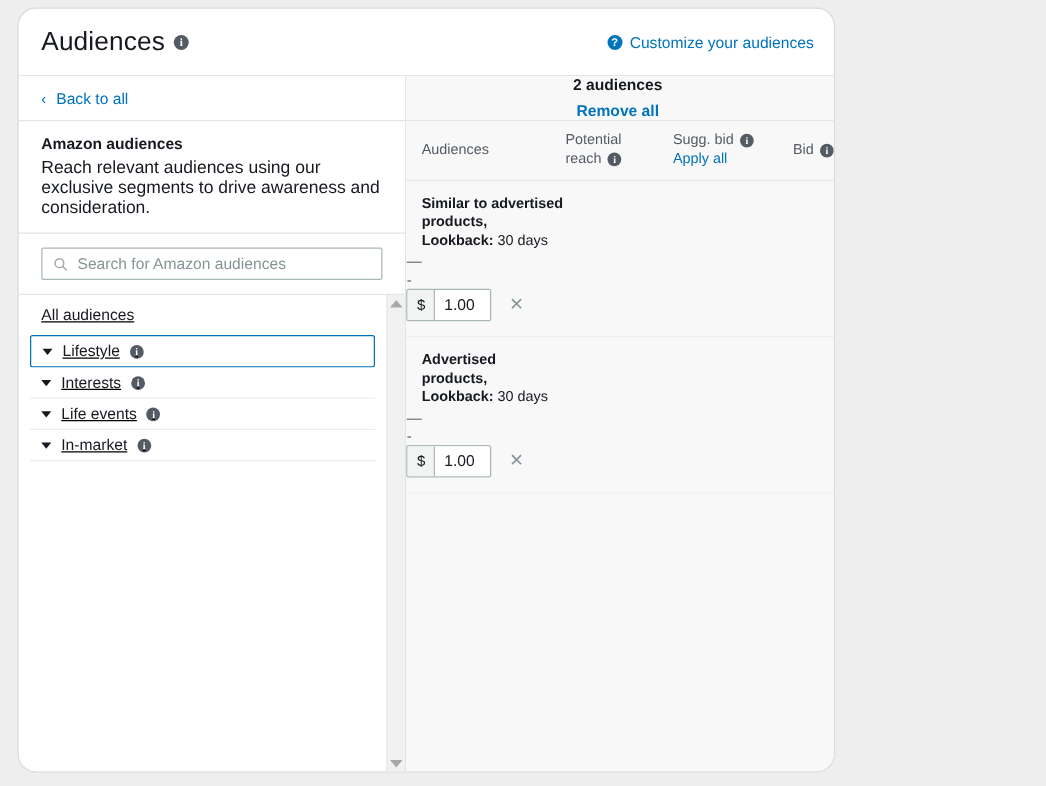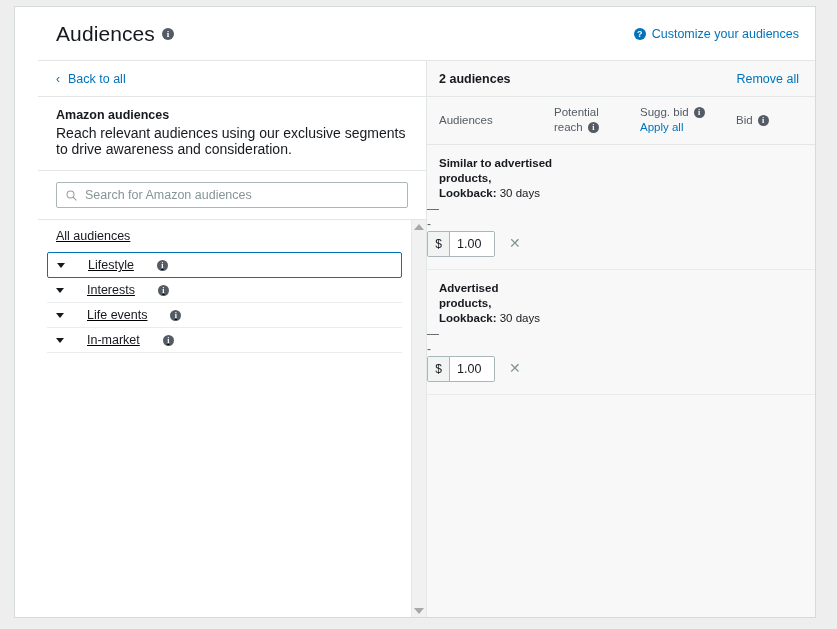--- a/index.html
+++ b/index.html
@@ -12,26 +12,25 @@
   }
   .page {
     position: relative;
     width: 837px; height: 629px;
     background: #eeeeee;
     overflow: hidden;
   }
   .card {
     position: absolute;
     left: 14px; top: 6px;
-    width: 802px; height: 612px;
+    width: 654px; height: 612px;
     background: #ffffff;
     border: 1px solid #d5dbdb;
-    border-radius: 0;
+    border-radius: 15px;
     overflow: hidden;
-    padding-left: 23px;
   }
 
   
   .card-header {
     height: 54px;
     border-bottom: 1px solid #e3e6e6;
     display: flex;
     align-items: center;
     justify-content: space-between;
     padding: 0 16px 0 18px;
@@ -207,21 +206,21 @@
     position: relative;
   }
   .all-aud {
     font-size: 12.5px;
     color: #16191f;
     padding: 9px 0 9px 18px;
   }
   .cat-item {
     display: flex;
     align-items: center;
-    gap: 23px;
+    gap: 8px;
     height: 25px;
     margin: 0 9px 0 9px;
     padding-left: 9px;
     border-bottom: 1px solid #eaeded;
     font-size: 12.5px;
     color: #16191f;
     cursor: pointer;
     background: #fff;
   }
   .cat-item.selected {
@@ -267,30 +266,32 @@
 
   
   .count-row {
     height: 36px;
     display: flex;
     align-items: center;
     justify-content: space-between;
     padding: 0 16px 0 12px;
     border-bottom: 1px solid #e3e6e6;
     background: #f8f8f8;
+    flex-direction: column;
   }
   .count-label {
     font-size: 12.5px;
     font-weight: bold;
     color: #16191f;
   }
   .remove-all {
     font-size: 12.5px;
     color: #0073bb;
     cursor: pointer;
+    font-weight: bold;
   }
   .tbl-head {
     display: flex;
     border-bottom: 1px solid #e3e6e6;
     padding: 8px 0 9px 0;
     background: #f8f8f8;
   }
   .th {
     font-size: 11.5px;
     color: #545b64;

